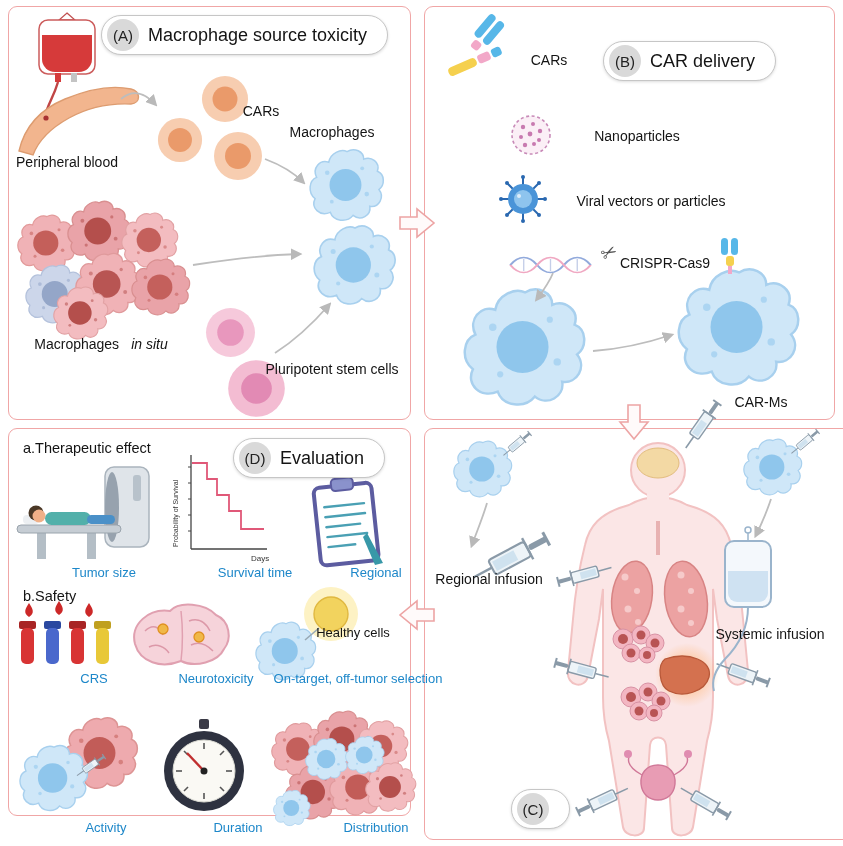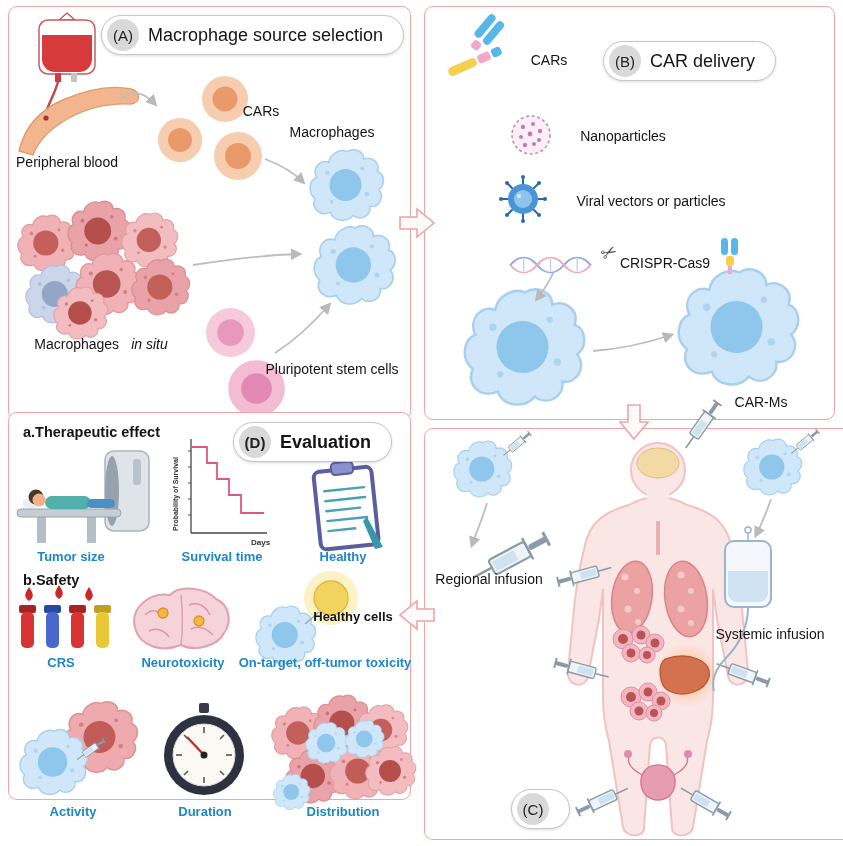--- a/index.html
+++ b/index.html
@@ -2,33 +2,33 @@
 <html><head>
 <meta charset="utf-8">
 <style>
   * { margin:0; padding:0; box-sizing:border-box; }
   body { font-family:"Liberation Sans", sans-serif; background:#fff; color:#111; }
   .figure { position:relative; width:843px; height:846px; background:#fff; overflow:hidden; }
   .panel { position:absolute; border:1.5px solid #f0a6a6; border-radius:9px; background:#fff; }
   #panelA { left:8px;  top:6px;   width:403px; height:414px; }
   #panelB { left:424px; top:6px;  width:411px; height:414px; }
   #panelC { left:424px; top:428px; width:446px; height:412px; }
-  #panelD { left:8px;  top:412px; width:403px; height:388px;font-weight:bold; }
+  #panelD { left:8px;  top:428px; width:403px; height:388px; }
   .abs { position:absolute; }
   svg { overflow:visible; display:block; }
   .pill { position:absolute; display:inline-flex; align-items:center; gap:9px;
           border:1px solid #c6c6c6; border-radius:26px; background:#fff;
           padding:3px 20px 3px 5px; box-shadow:0 1px 3px rgba(0,0,0,.14); z-index:4; }
   .badge { width:32px; height:32px; border-radius:50%; background:#d9d9d9;
            display:flex; align-items:center; justify-content:center;
            font-size:15px; color:#222; flex:0 0 auto; }
   .pill .title { font-size:18px; color:#141414; white-space:nowrap; }
   .lbl { position:absolute; transform:translateX(-50%); text-align:center;
          font-size:14px; color:#141414; white-space:nowrap; line-height:1.15; z-index:3; }
-  .lbl.blue { color:#1d87c9; font-size:13px; }
+  .lbl.blue { color:#1d87c9; font-size:13px;margin-left:33px; }
   .lbl.small { font-size:13px; }
   .sec { position:absolute; font-size:14.5px; color:#141414; white-space:nowrap; z-index:3; }
   .flow { z-index:6; }
 </style>
 </head>
 <body>
 
 <svg width="0" height="0" style="position:absolute" aria-hidden="true">
   <defs>
     <marker id="arrG" viewBox="0 0 10 10" refX="7" refY="5" markerWidth="6.5" markerHeight="6.5" orient="auto-start-reverse">
@@ -55,21 +55,21 @@
       <line x1="56" y1="5" x2="56" y2="15" stroke="#8a9aa8" stroke-width="2"></line>
     </g>
   </defs>
 </svg>
 
 <div class="figure">
 
   <section id="panelA" class="panel">
     <div class="pill" style="left:92px;top:8px">
       <span class="badge">(A)</span>
-      <span class="title">Macrophage source selection</span>
+      <span class="title">Macrophage source toxicity</span>
     </div>
 
     <svg class="abs" style="left:6px;top:4px" width="132" height="148" viewBox="0 0 132 148">
       <path d="M52 2 L60 9 L44 9 Z" fill="none" stroke="#c05050" stroke-width="1.3"></path>
       <rect x="24" y="9" width="56" height="54" rx="9" fill="#fff" stroke="#cc5c5c" stroke-width="1.5"></rect>
       <path d="M27 24 h50 v24 a13 13 0 0 1 -13 13 h-24 a13 13 0 0 1 -13 -13 Z" fill="#d63a3a"></path>
       <rect x="40" y="62" width="6" height="9" fill="#d63a3a"></rect>
       <rect x="56" y="62" width="6" height="9" fill="#c4c4c4"></rect>
       <path d="M43 71 C38 88 32 94 30 106" stroke="#c04545" stroke-width="2.4" fill="none"></path>
       <path d="M4 140 C10 114 26 98 50 88 C74 78 98 74 116 78 C126 80 126 92 116 93 C94 92 72 97 54 107 C36 117 24 128 18 144 Z" fill="#f2b58e" stroke="#dd9c70" stroke-width="1.4"></path>
@@ -147,21 +147,21 @@
         <circle cx="14" cy="14" r="2.2"></circle>
           <circle cx="24" cy="11" r="2"></circle>
           <circle cx="31" cy="18" r="2.2"></circle>
         <circle cx="12" cy="24" r="2"></circle>
           <circle cx="21" cy="21" r="2.4"></circle>
           <circle cx="30" cy="27" r="2"></circle>
         <circle cx="16" cy="32" r="2.2"></circle>
           <circle cx="25" cy="31" r="2"></circle>
       </g>
     </svg>
-    <div class="lbl" style="left:198px;top:121px">Nanoparticles</div>
+    <div class="lbl" style="left:212px;top:121px">Nanoparticles</div>
 
     <svg class="abs" style="left:74px;top:168px" width="48" height="48" viewBox="0 0 48 48">
       <g stroke="#2a68b0" stroke-width="2">
         <line x1="24" y1="2" x2="24" y2="10"></line>
           <line x1="24" y1="38" x2="24" y2="46"></line>
         <line x1="2" y1="24" x2="10" y2="24"></line>
           <line x1="38" y1="24" x2="46" y2="24"></line>
         <line x1="8" y1="8" x2="14" y2="14"></line>
           <line x1="34" y1="34" x2="40" y2="40"></line>
         <line x1="40" y1="8" x2="34" y2="14"></line>
@@ -382,21 +382,21 @@
         <g stroke="#4aa0b4" stroke-width="2.4" stroke-linecap="round">
           <line x1="21" y1="30" x2="61" y2="30"></line>
           <line x1="21" y1="40" x2="61" y2="40"></line>
           <line x1="21" y1="50" x2="55" y2="50"></line>
           <line x1="21" y1="60" x2="61" y2="60"></line>
           <line x1="21" y1="70" x2="48" y2="70"></line>
         </g>
       </g>
       <path d="M62 58 L78 88 L70 90 L58 62 Z" fill="#3898a8"></path>
     </svg>
-    <div class="lbl blue" style="left:334px;top:137px">Healthy</div>
+    <div class="lbl blue" style="left:334px;top:137px">Regional</div>
 
     <div class="sec" style="left:14px;top:159px">b.Safety</div>
 
     <svg class="abs" style="left:6px;top:172px" width="104" height="68" viewBox="0 0 104 68">
       <g fill="#cc2828">
         <path d="M14 2 C18 8 20 12 14 16 C8 12 10 8 14 2 Z"></path>
         <path d="M44 0 C48 6 50 10 44 14 C38 10 40 6 44 0 Z"></path>
         <path d="M74 2 C78 8 80 12 74 16 C68 12 70 8 74 2 Z"></path>
       </g>
       <rect x="4" y="20" width="17" height="8" rx="2" fill="#a82424"></rect>
@@ -424,21 +424,21 @@
     </svg>
     <div class="lbl blue" style="left:174px;top:243px">Neurotoxicity</div>
 
     <svg class="abs" style="left:238px;top:155px" width="165" height="110" viewBox="0 0 165 110">
       <circle cx="84" cy="30" r="27" fill="#fdf2c4"></circle>
       <circle cx="84" cy="30" r="17" fill="#f2d35e" stroke="#e0b840" stroke-width="1.4"></circle>
       <use href="#mph" transform="translate(8,36) scale(.62)"></use>
       <line x1="58" y1="56" x2="72" y2="44" stroke="#98a8b4" stroke-width="1.6"></line>
     </svg>
     <div class="lbl small" style="left:344px;top:197px">Healthy cells</div>
-    <div class="lbl blue small" style="left:316px;top:243px">On-target, off-tumor toxicity</div>
+    <div class="lbl blue small" style="left:316px;top:243px">On-target, off-tumor selection</div>
 
 
     <svg class="abs" style="left:8px;top:286px" width="125" height="102" viewBox="0 0 125 102">
       <use href="#mph" transform="translate(46,0) scale(.76)" style="--b:#eeaaae;--n:#c25c58;--s:#dd9494"></use>
       <use href="#mph" transform="translate(2,28) scale(.70)"></use>
       <g transform="translate(56,56) rotate(-35) scale(.6)">
           <use href="#syr"></use>
         </g>
     </svg>
     <div class="lbl blue" style="left:64px;top:392px">Activity</div>

